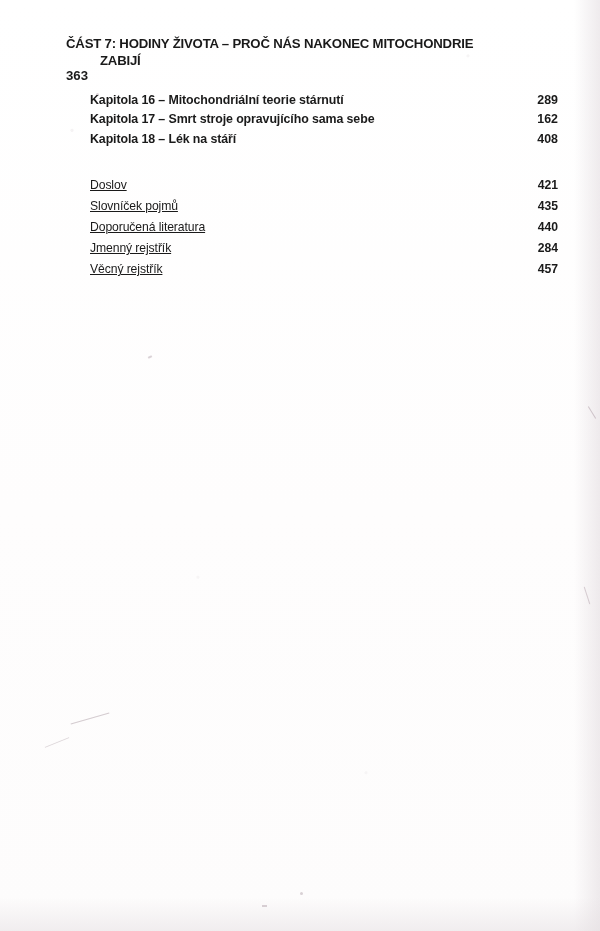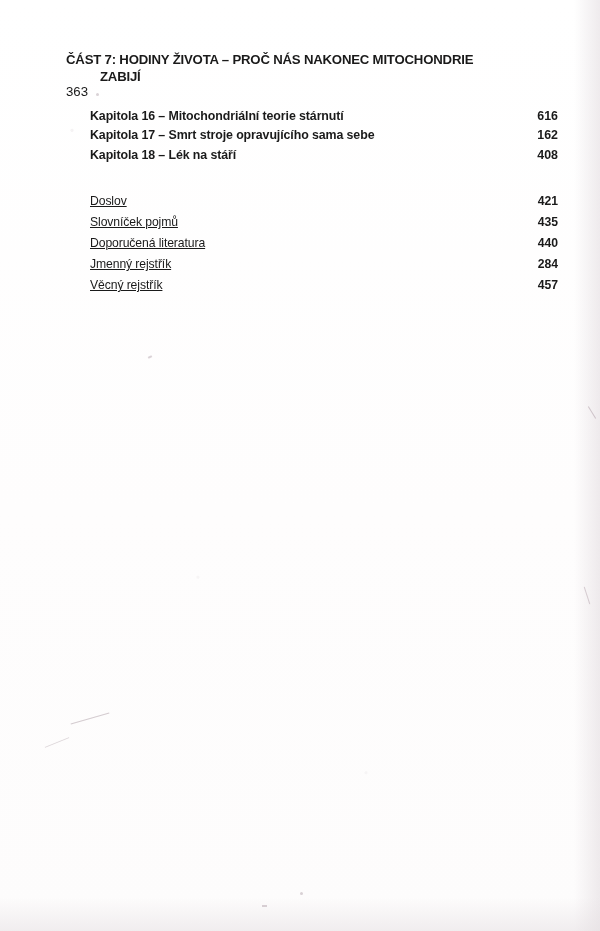--- a/index.html
+++ b/index.html
@@ -61,21 +61,21 @@
   .content {
     position: absolute;
     left: 0; top: 0;
     width: 600px;
     padding: 0;
   }
 
   .toc {
     position: absolute;
     left: 66px;
-    top: 52px;
+    top: 36px;
     width: 492px;
   }
 
   .row {
     display: flex;
     align-items: baseline;
     justify-content: space-between;
     white-space: nowrap;
     gap: 12px;
   }
@@ -108,21 +108,21 @@
     margin-top: 1px;
     flex-direction: column;
   }
   .part-line2 {
     font-weight: 700;
     font-size: 13.2px;
     letter-spacing: -0.2px;
     padding-left: 34px;
   }
   .part-page {
-    font-weight: 400;
+    font-weight: 700;
     font-size: 13.2px;
   }
 
   .chapter-row {
     font-size: 12.4px;
     font-weight: 700;
     line-height: 1.52;
     padding-left: 24px;
     margin-bottom: 1px;
   }
@@ -162,21 +162,21 @@
     <div class="part-row">
       <div class="part-line1">ČÁST 7: HODINY ŽIVOTA – PROČ NÁS NAKONEC MITOCHONDRIE</div>
       <div class="part-line2-wrap">
         <div class="part-line2">ZABIJÍ</div>
         <div class="part-page page-num">363</div>
       </div>
     </div>
 
     <div class="row chapter-row">
       <span class="label">Kapitola 16 – Mitochondriální teorie stárnutí</span>
-      <span class="page-num">616</span>
+      <span class="page-num">289</span>
     </div>
     <div class="row chapter-row">
       <span class="label">Kapitola 17 – Smrt stroje opravujícího sama sebe</span>
       <span class="page-num">162</span>
     </div>
     <div class="row chapter-row">
       <span class="label">Kapitola 18 – Lék na stáří</span>
       <span class="page-num">408</span>
     </div>
 

